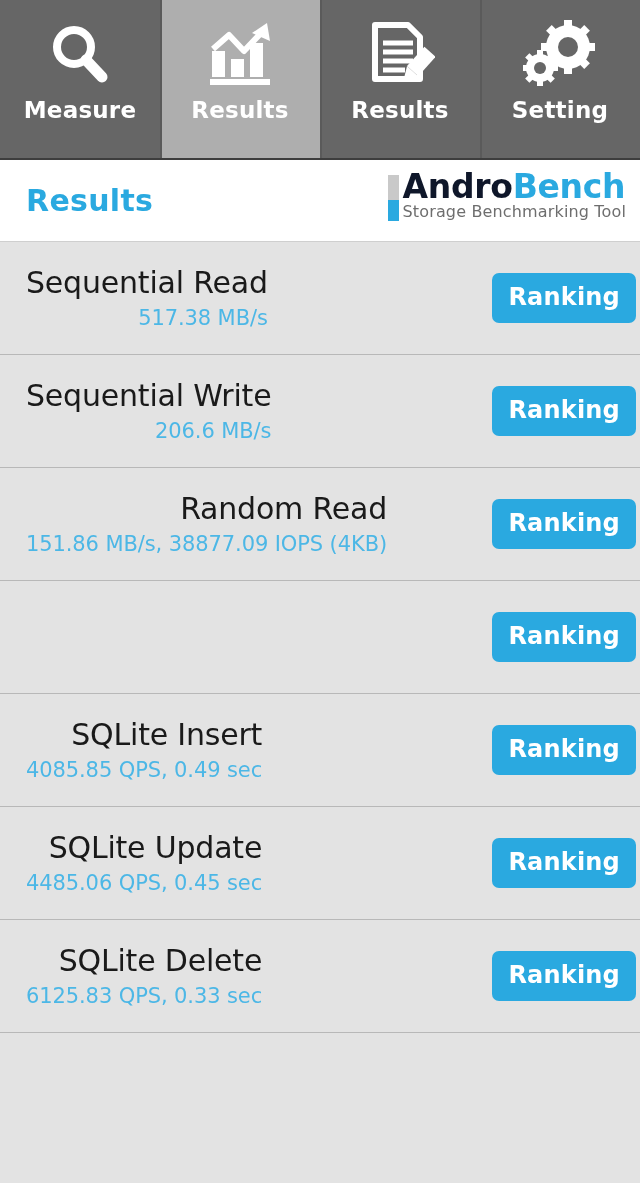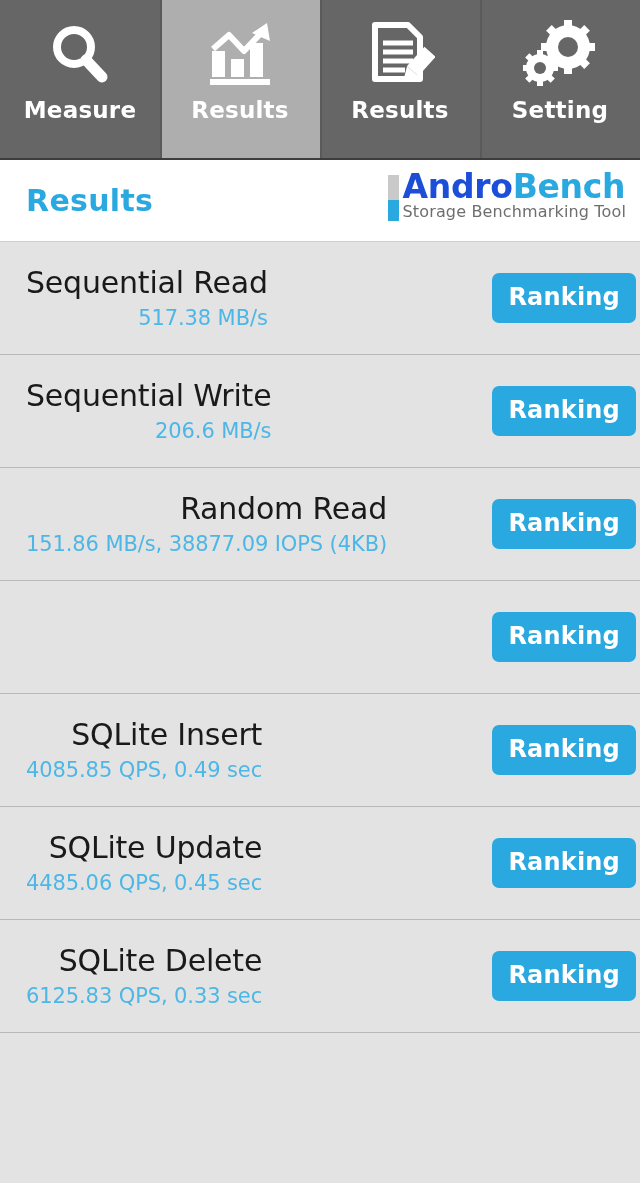--- a/index.html
+++ b/index.html
@@ -92,21 +92,21 @@
   }
   .brand-bar {
     width: 11px;
     height: 46px;
     margin-top: 5px;
     margin-right: 4px;
     background: linear-gradient(to bottom, #c9c9c9 0%, #c9c9c9 55%, #2aa9e0 55%, #2aa9e0 100%);
   }
   .brand-text { display: flex; flex-direction: column; }
   .brand-words { font-size: 33px; line-height: 34px; font-weight: 600; letter-spacing: -0.3px; }
-  .brand-andro { color: #1d4ed8; }
+  .brand-andro { color: #0f172a; }
   .brand-bench { color: #2aa9e0; }
   .brand-tag {
     color: #6e6e6e;
     font-size: 16px;
     line-height: 14px;
     text-align: right;
     letter-spacing: .15px;
     margin-top: 1px;
   }
 

